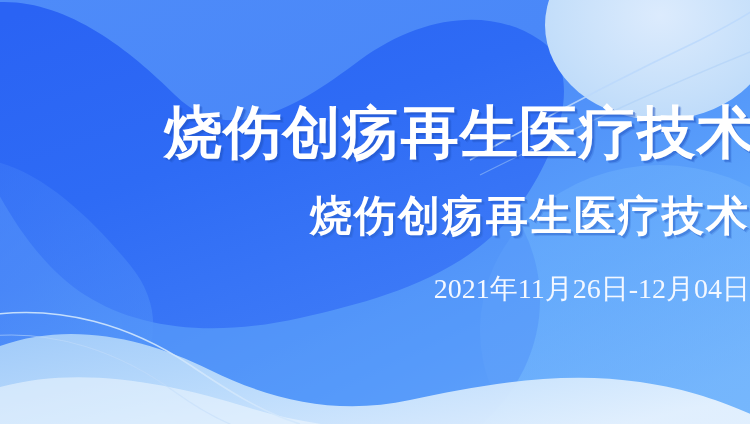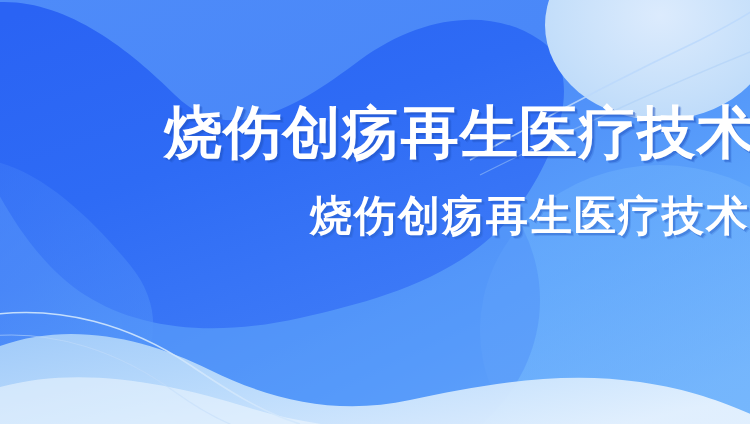--- a/index.html
+++ b/index.html
@@ -155,15 +155,16 @@
 
       <path d="M -10 315 C 60 305, 130 325, 190 365 C 230 392, 262 412, 300 424" fill="none" stroke="#D2E7FC" stroke-width="1.6" opacity="0.9"></path>
 
       <path d="M -10 336 C 55 330, 120 352, 175 392 C 200 410, 222 422, 245 430" fill="none" stroke="#C2DDFA" stroke-width="1.1" opacity="0.55"></path>
     </g>
   </svg>
 
   <div class="content">
     <div class="title-main">烧伤创疡再生医疗技术</div>
     <div class="title-sub">烧伤创疡再生医疗技术</div>
+    <div class="title-date">2021年11月26日-12月04日</div>
   </div>
 
 </div>
 
 </body></html>

